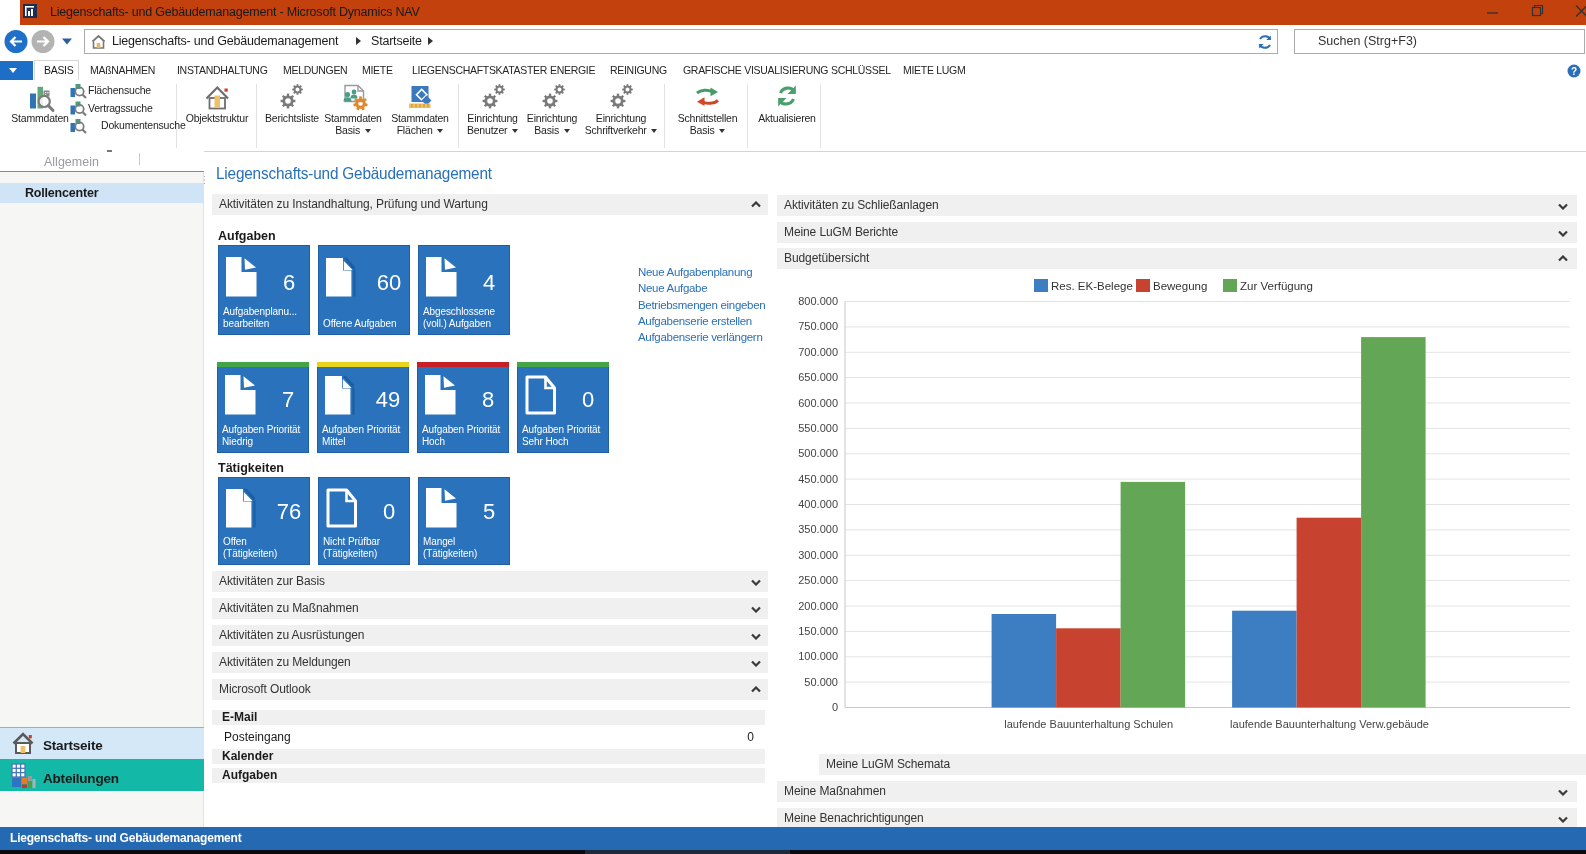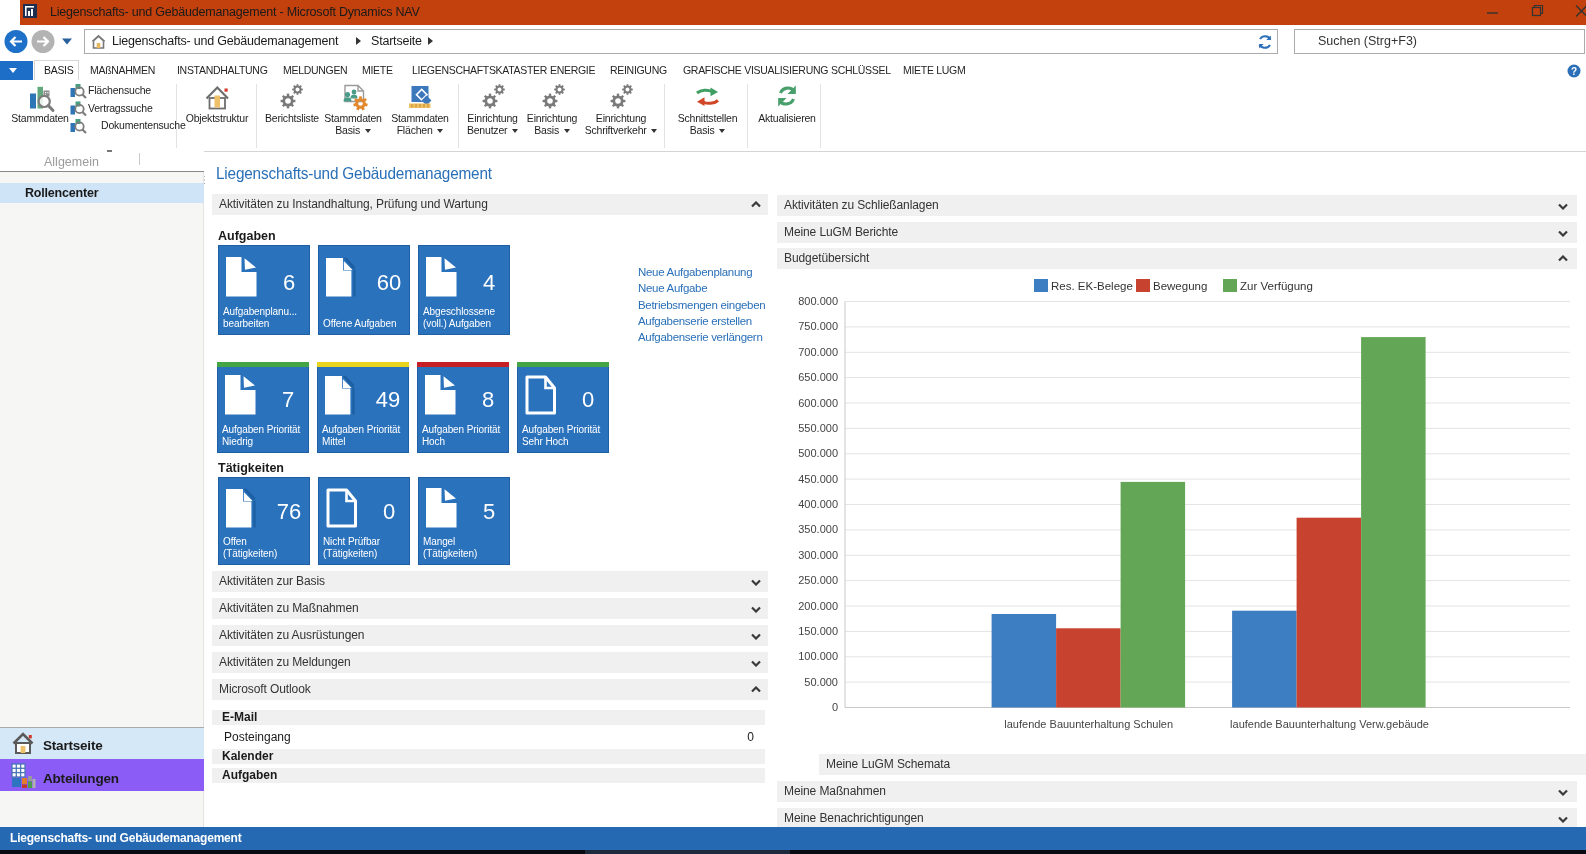--- a/index.html
+++ b/index.html
@@ -27,21 +27,21 @@
 .rgroup { position:absolute; top:138px; font-size:10.5px; color:#9f9f9f; text-align:center; letter-spacing:-0.2px;margin-top:36px; }
 .rsmalltext { position:absolute; font-size:10.5px; color:#1e1e1e; letter-spacing:-0.2px; }
 
 #sidebar { left:0; top:152px; width:204px; height:675px; background:#f6f6f5; border-right:1px solid #e3e3e3; }
 #allgband { left:0; top:152px; width:204px; height:20px; background:#fff; border-bottom:1px solid #8a8a8a; }
 #allgtext { left:44px; top:155px; font-size:12.5px; color:#9b9b9b; }
 #rollenrow { left:0; top:183px; width:204px; height:20px; background:#cfe4f7; font-size:12.5px; font-weight:bold; color:#1a1a1a; line-height:20px; padding-left:25px; letter-spacing:-0.2px; }
 #navsep { left:0; top:727px; width:204px; height:1px; background:#ababab; }
 #startrow { left:0; top:728px; width:204px; height:31px; background:#d5e8f8; }
 #startrow span { position:absolute; left:43px; top:10px; font-size:13.5px; font-weight:bold; color:#1a1a1a; letter-spacing:-0.2px; }
-#abtrow { left:0; top:759px; width:204px; height:32px; background:#8b5cf6; }
+#abtrow { left:0; top:759px; width:204px; height:32px; background:#14b8a6; }
 #abtrow span { position:absolute; left:43px; top:12px; font-size:13.5px; font-weight:bold; color:#1a1a1a; letter-spacing:-0.2px; }
 
 #statusbar { left:0; top:827px; width:1586px; height:23px; background:#2569b2; color:#fff; font-size:12px; font-weight:bold; line-height:23px; padding-left:10px; letter-spacing:-0.2px; }
 #taskstrip { left:0; top:850px; width:1586px; height:4px; background:#0a0a12; }
 
 #main { left:205px; top:152px; width:1381px; height:675px; background:#fff; }
 h1.pagetitle { position:absolute; left:216px; top:164px; font-size:16.5px; font-weight:normal; color:#2a70b8; letter-spacing:-0.2px; transform:scaleX(0.93); transform-origin:left top; }
 .hdr { position:absolute; height:21px; background:#f0f0f0; color:#333; font-size:12px; line-height:21px; padding-left:7px; letter-spacing:-0.1px; }
 .chev { position:absolute; }
 .boldlabel { position:absolute; font-size:12.5px; font-weight:bold; color:#1a1a1a; }

